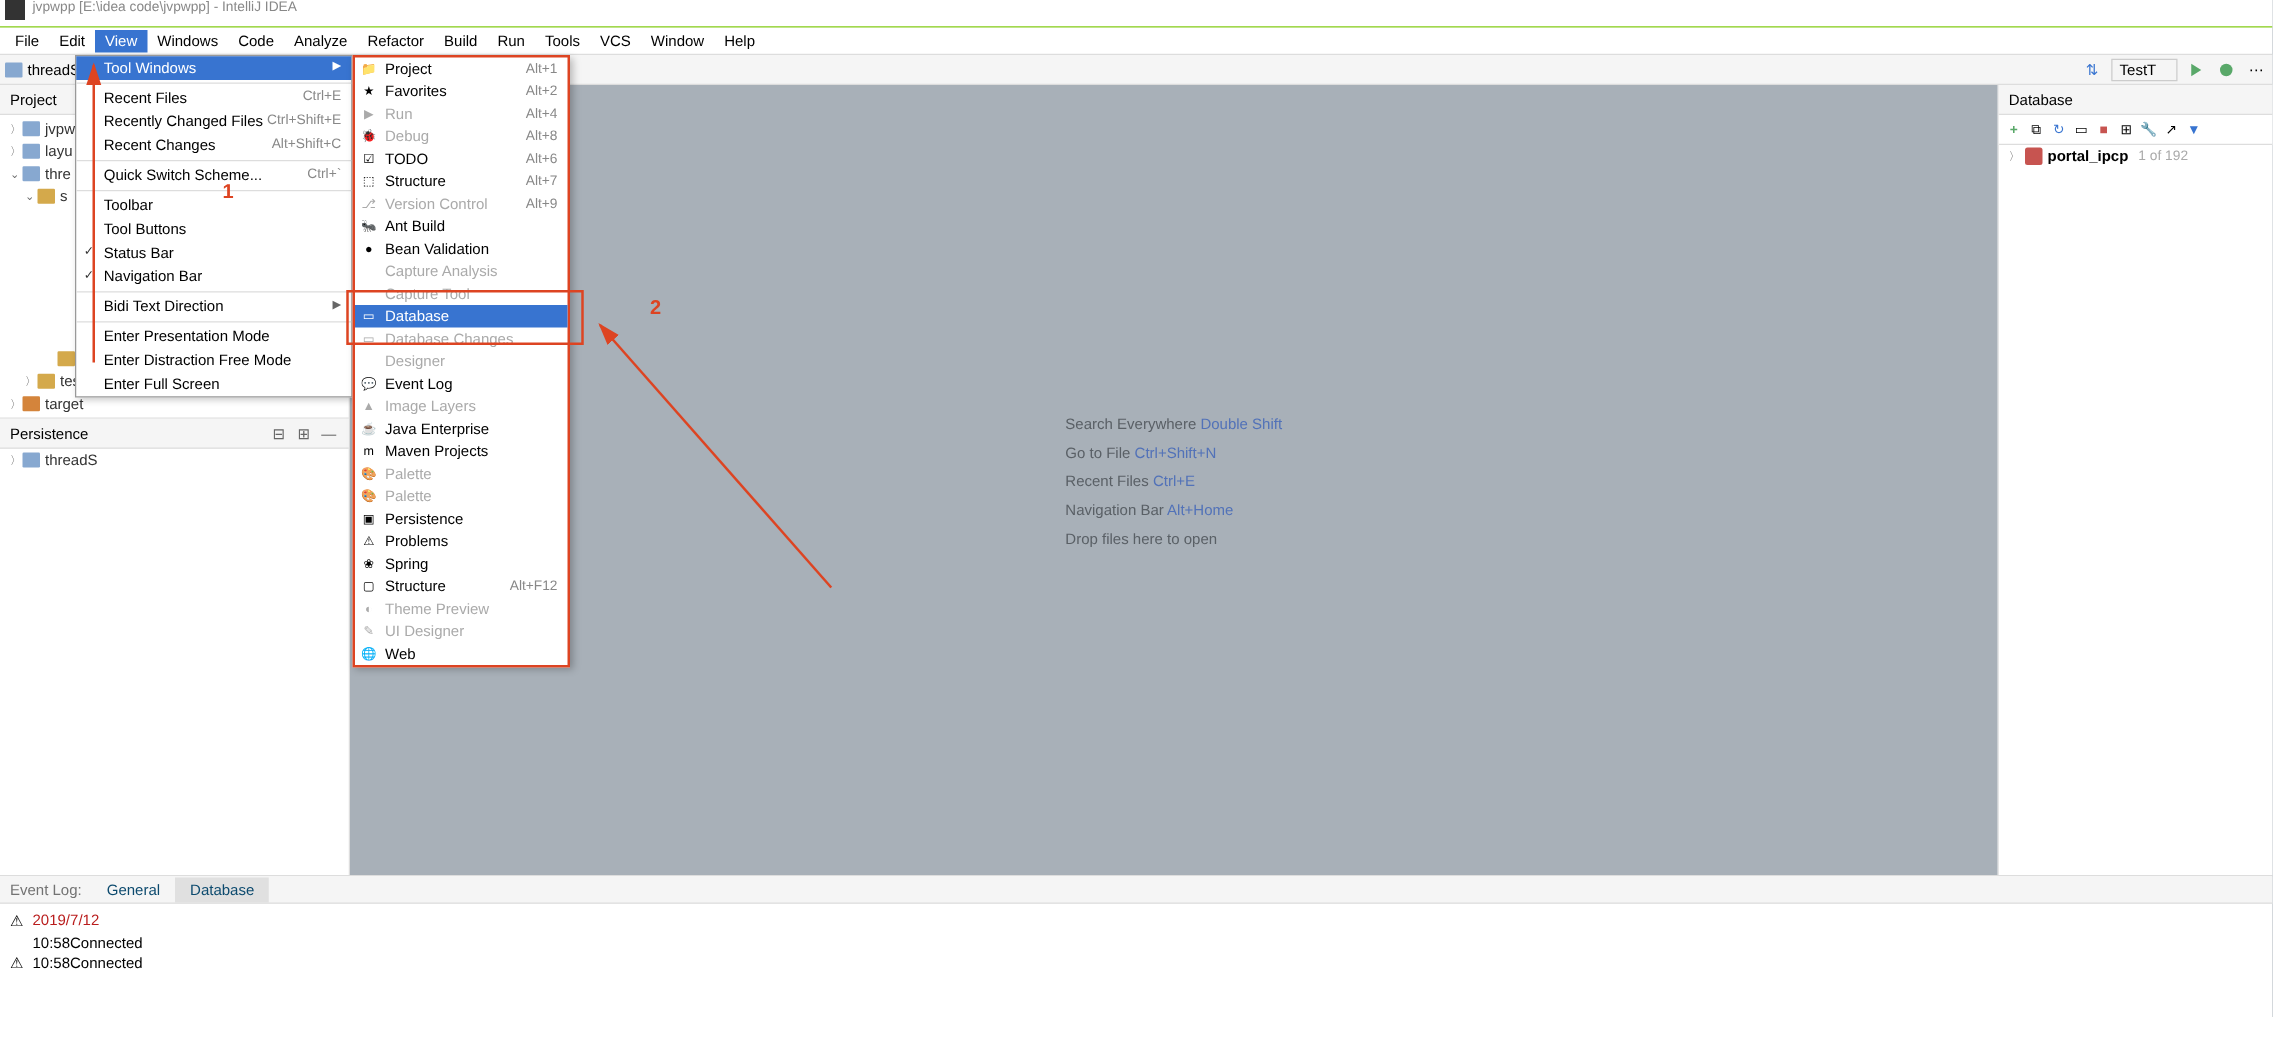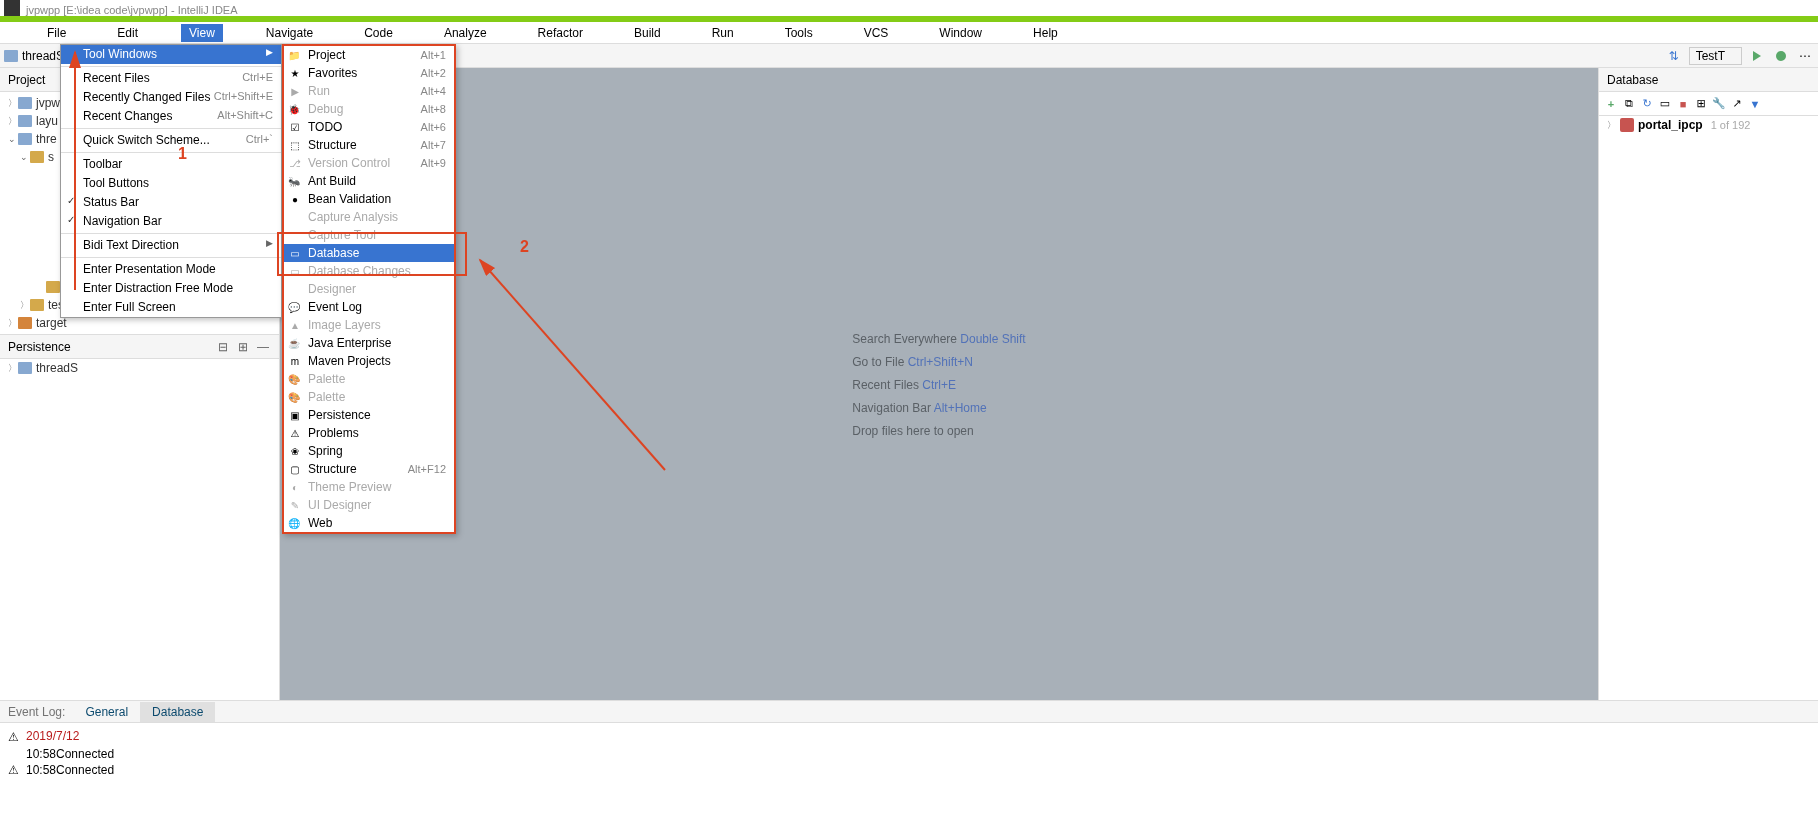--- a/index.html
+++ b/index.html
@@ -1,23 +1,23 @@
 <!DOCTYPE html>
 <html><head>
   <meta charset="utf-8">
   <style>
     * { margin: 0; padding: 0; box-sizing: border-box; font-family: "Segoe UI", Arial, sans-serif; font-size: 12px; }
     body { background: #fff; user-select: none; overflow: hidden; }
     
-    .titlebar { height: 22px; background: #fff; display: flex; align-items: flex-end; padding: 0 4px; border-bottom: 6px solid #84cc16; }
+    .titlebar { height: 22px; background: #fff; display: flex; align-items: flex-start; padding: 0 4px; border-bottom: 1px solid #84cc16; }
     .titlebar-icon { width: 16px; height: 16px; background: #333; margin-right: 6px; }
     .titlebar-text { color: #888; font-size: 11px; }
     
     .menubar { height: 22px; display: flex; align-items: center; padding: 0 4px; border-bottom: 1px solid #ddd; }
-    .menubar-item { padding: 2px 8px; cursor: pointer; text-decoration: underline; text-decoration-color: transparent; margin-left: 35px; }
+    .menubar-item { padding: 2px 8px; cursor: pointer; text-decoration: underline; text-decoration-color: transparent; }
     .menubar-item.active { background: #3874d0; color: #fff; }
     
     .toolbar-row { height: 24px; display: flex; align-items: center; padding: 0 4px; border-bottom: 1px solid #ddd; background: #f5f5f5; }
     .breadcrumb { display: flex; align-items: center; gap: 4px; }
     .folder-icon { width: 14px; height: 12px; background: #87a8d0; border-radius: 1px; display: inline-block; }
     .breadcrumb-sep { color: #999; }
     .toolbar-right { margin-left: auto; display: flex; align-items: center; gap: 6px; }
     .config-select { border: 1px solid #ccc; padding: 1px 16px 1px 6px; background: #f5f5f5; }
     .toolbar-btn { width: 18px; height: 18px; display: flex; align-items: center; justify-content: center; }
     .run-icon { width: 0; height: 0; border-left: 8px solid #59a869; border-top: 5px solid transparent; border-bottom: 5px solid transparent; }
@@ -98,21 +98,21 @@
 
 <div class="titlebar">
   <div class="titlebar-icon"></div>
   <div class="titlebar-text">jvpwpp [E:\idea code\jvpwpp] - IntelliJ IDEA</div>
 </div>
 
 <div class="menubar">
   <div class="menubar-item"><span>File</span></div>
   <div class="menubar-item"><span>Edit</span></div>
   <div class="menubar-item active"><span>View</span></div>
-  <div class="menubar-item"><span>Navigate</span></div>
+  <div class="menubar-item"><span>Windows</span></div>
   <div class="menubar-item"><span>Code</span></div>
   <div class="menubar-item"><span>Analyze</span></div>
   <div class="menubar-item"><span>Refactor</span></div>
   <div class="menubar-item"><span>Build</span></div>
   <div class="menubar-item"><span>Run</span></div>
   <div class="menubar-item"><span>Tools</span></div>
   <div class="menubar-item"><span>VCS</span></div>
   <div class="menubar-item"><span>Window</span></div>
   <div class="menubar-item"><span>Help</span></div>
 </div>

